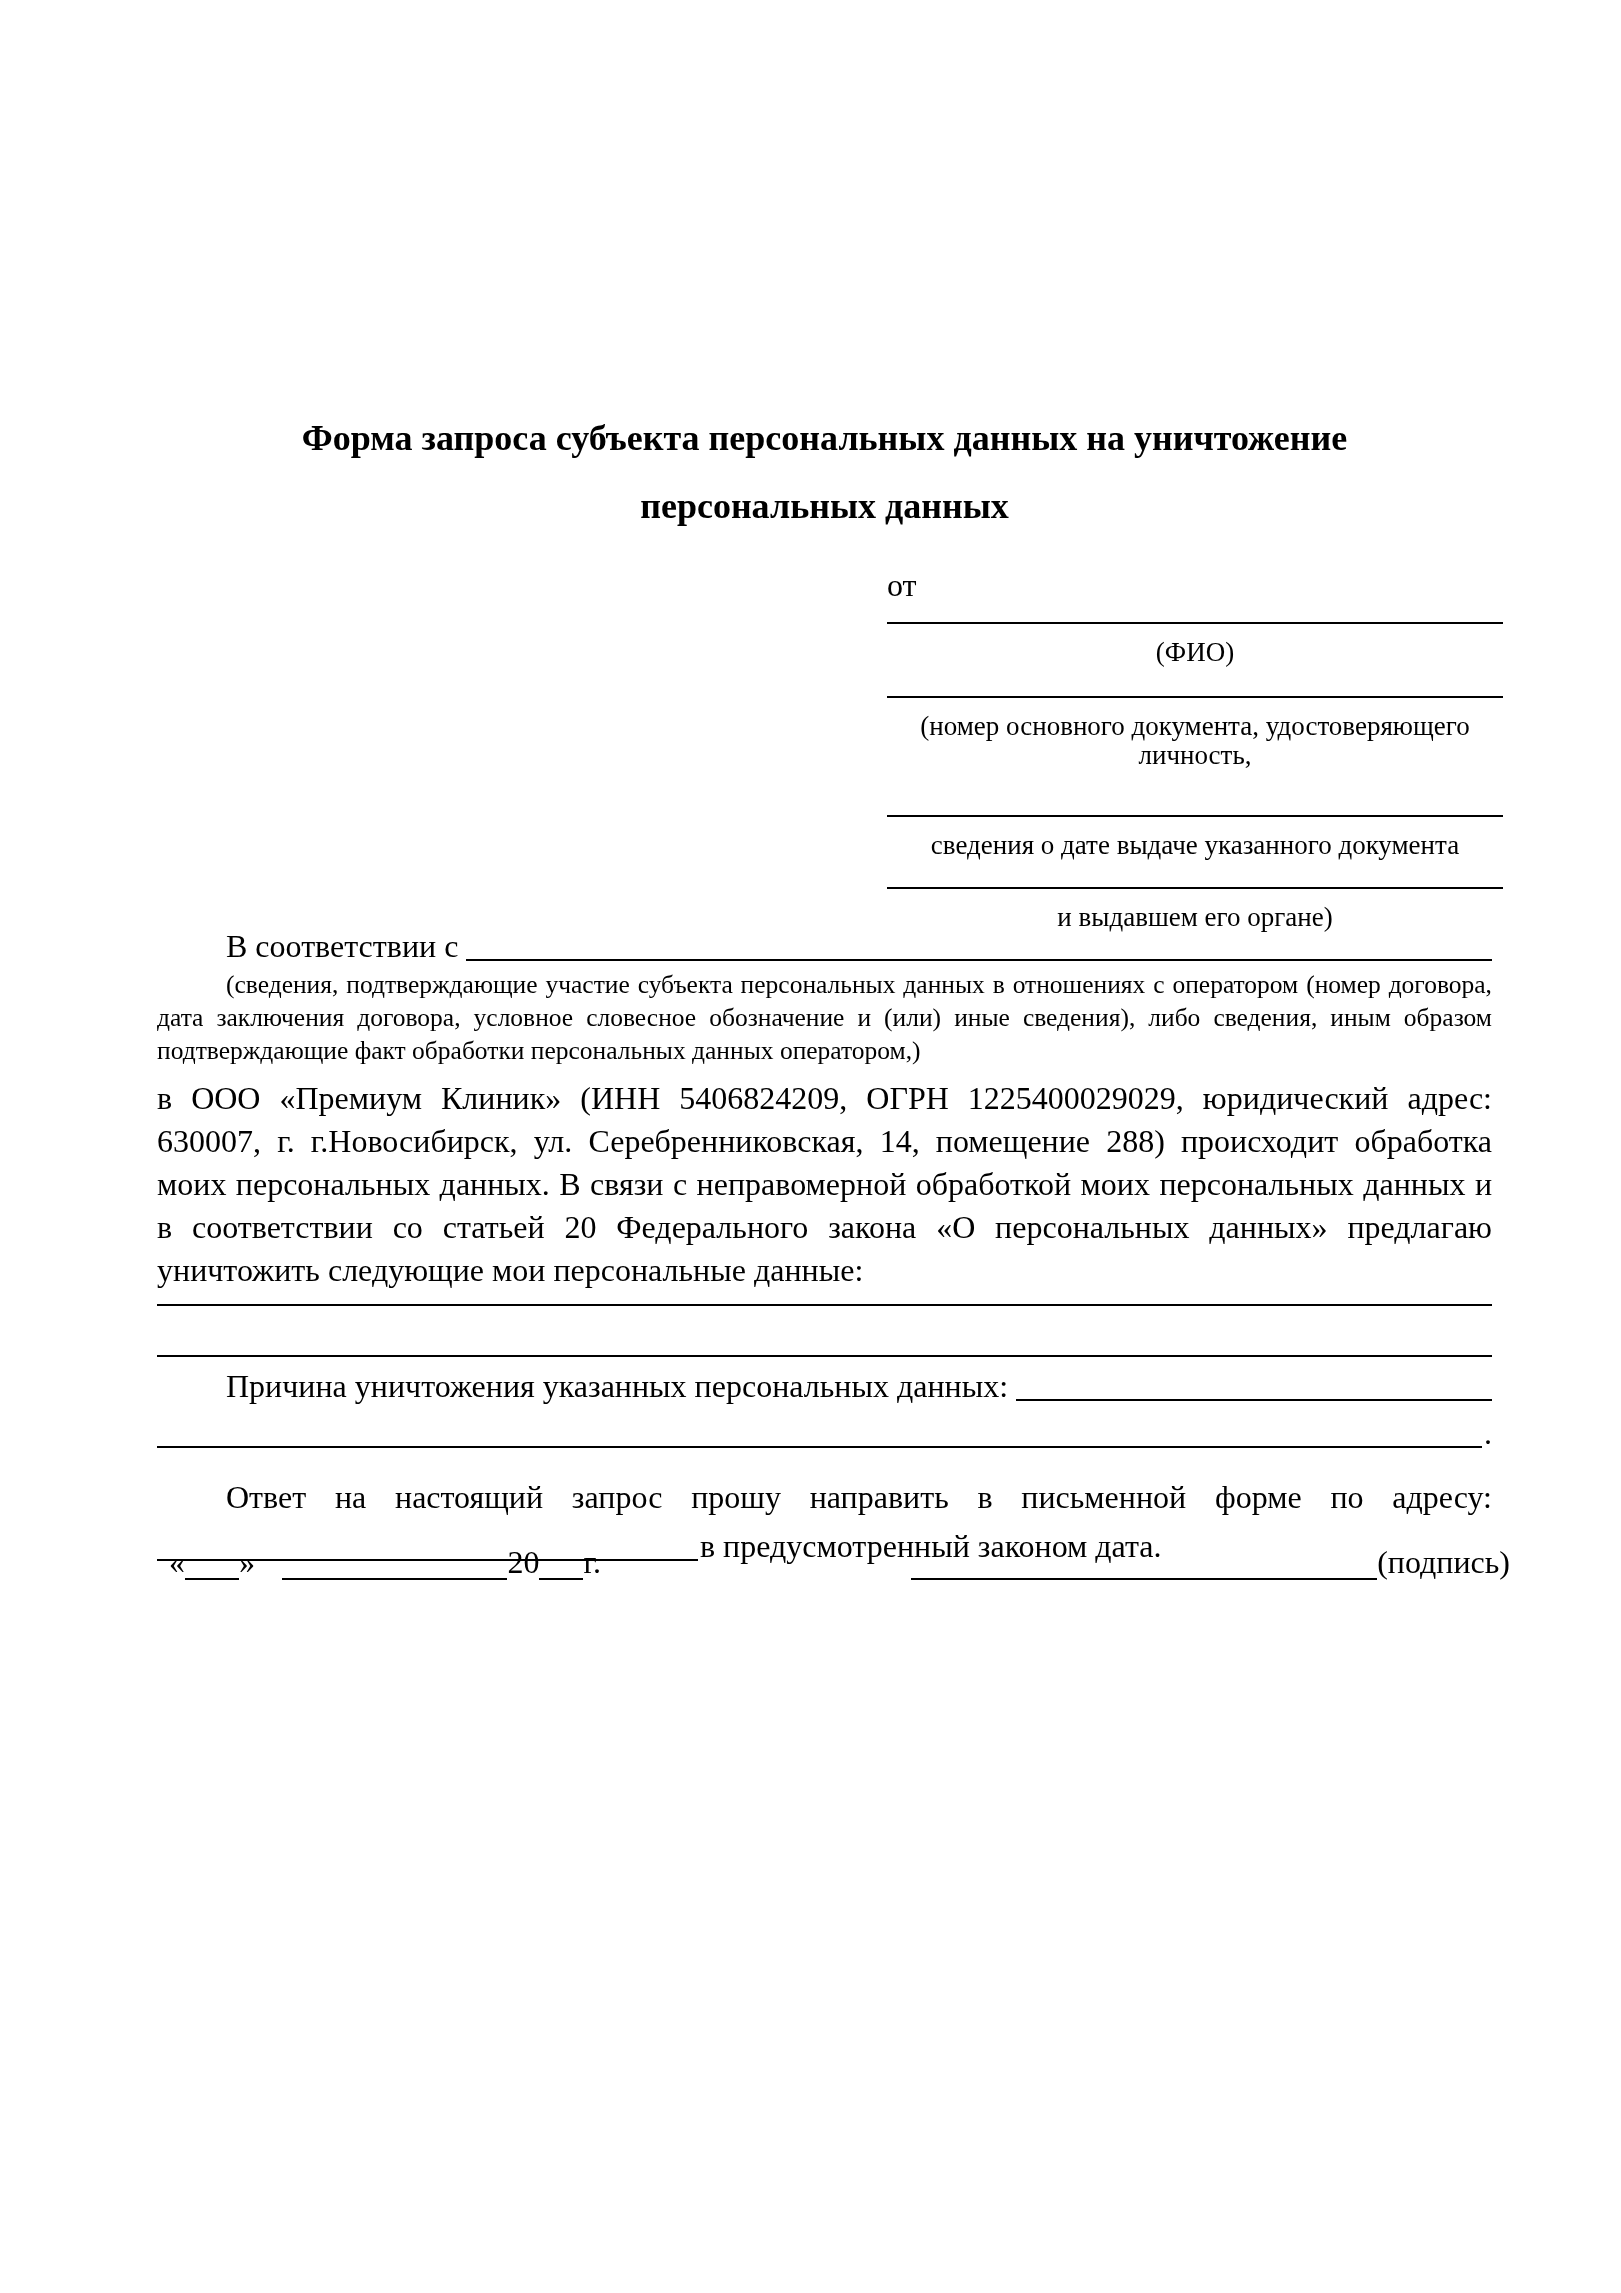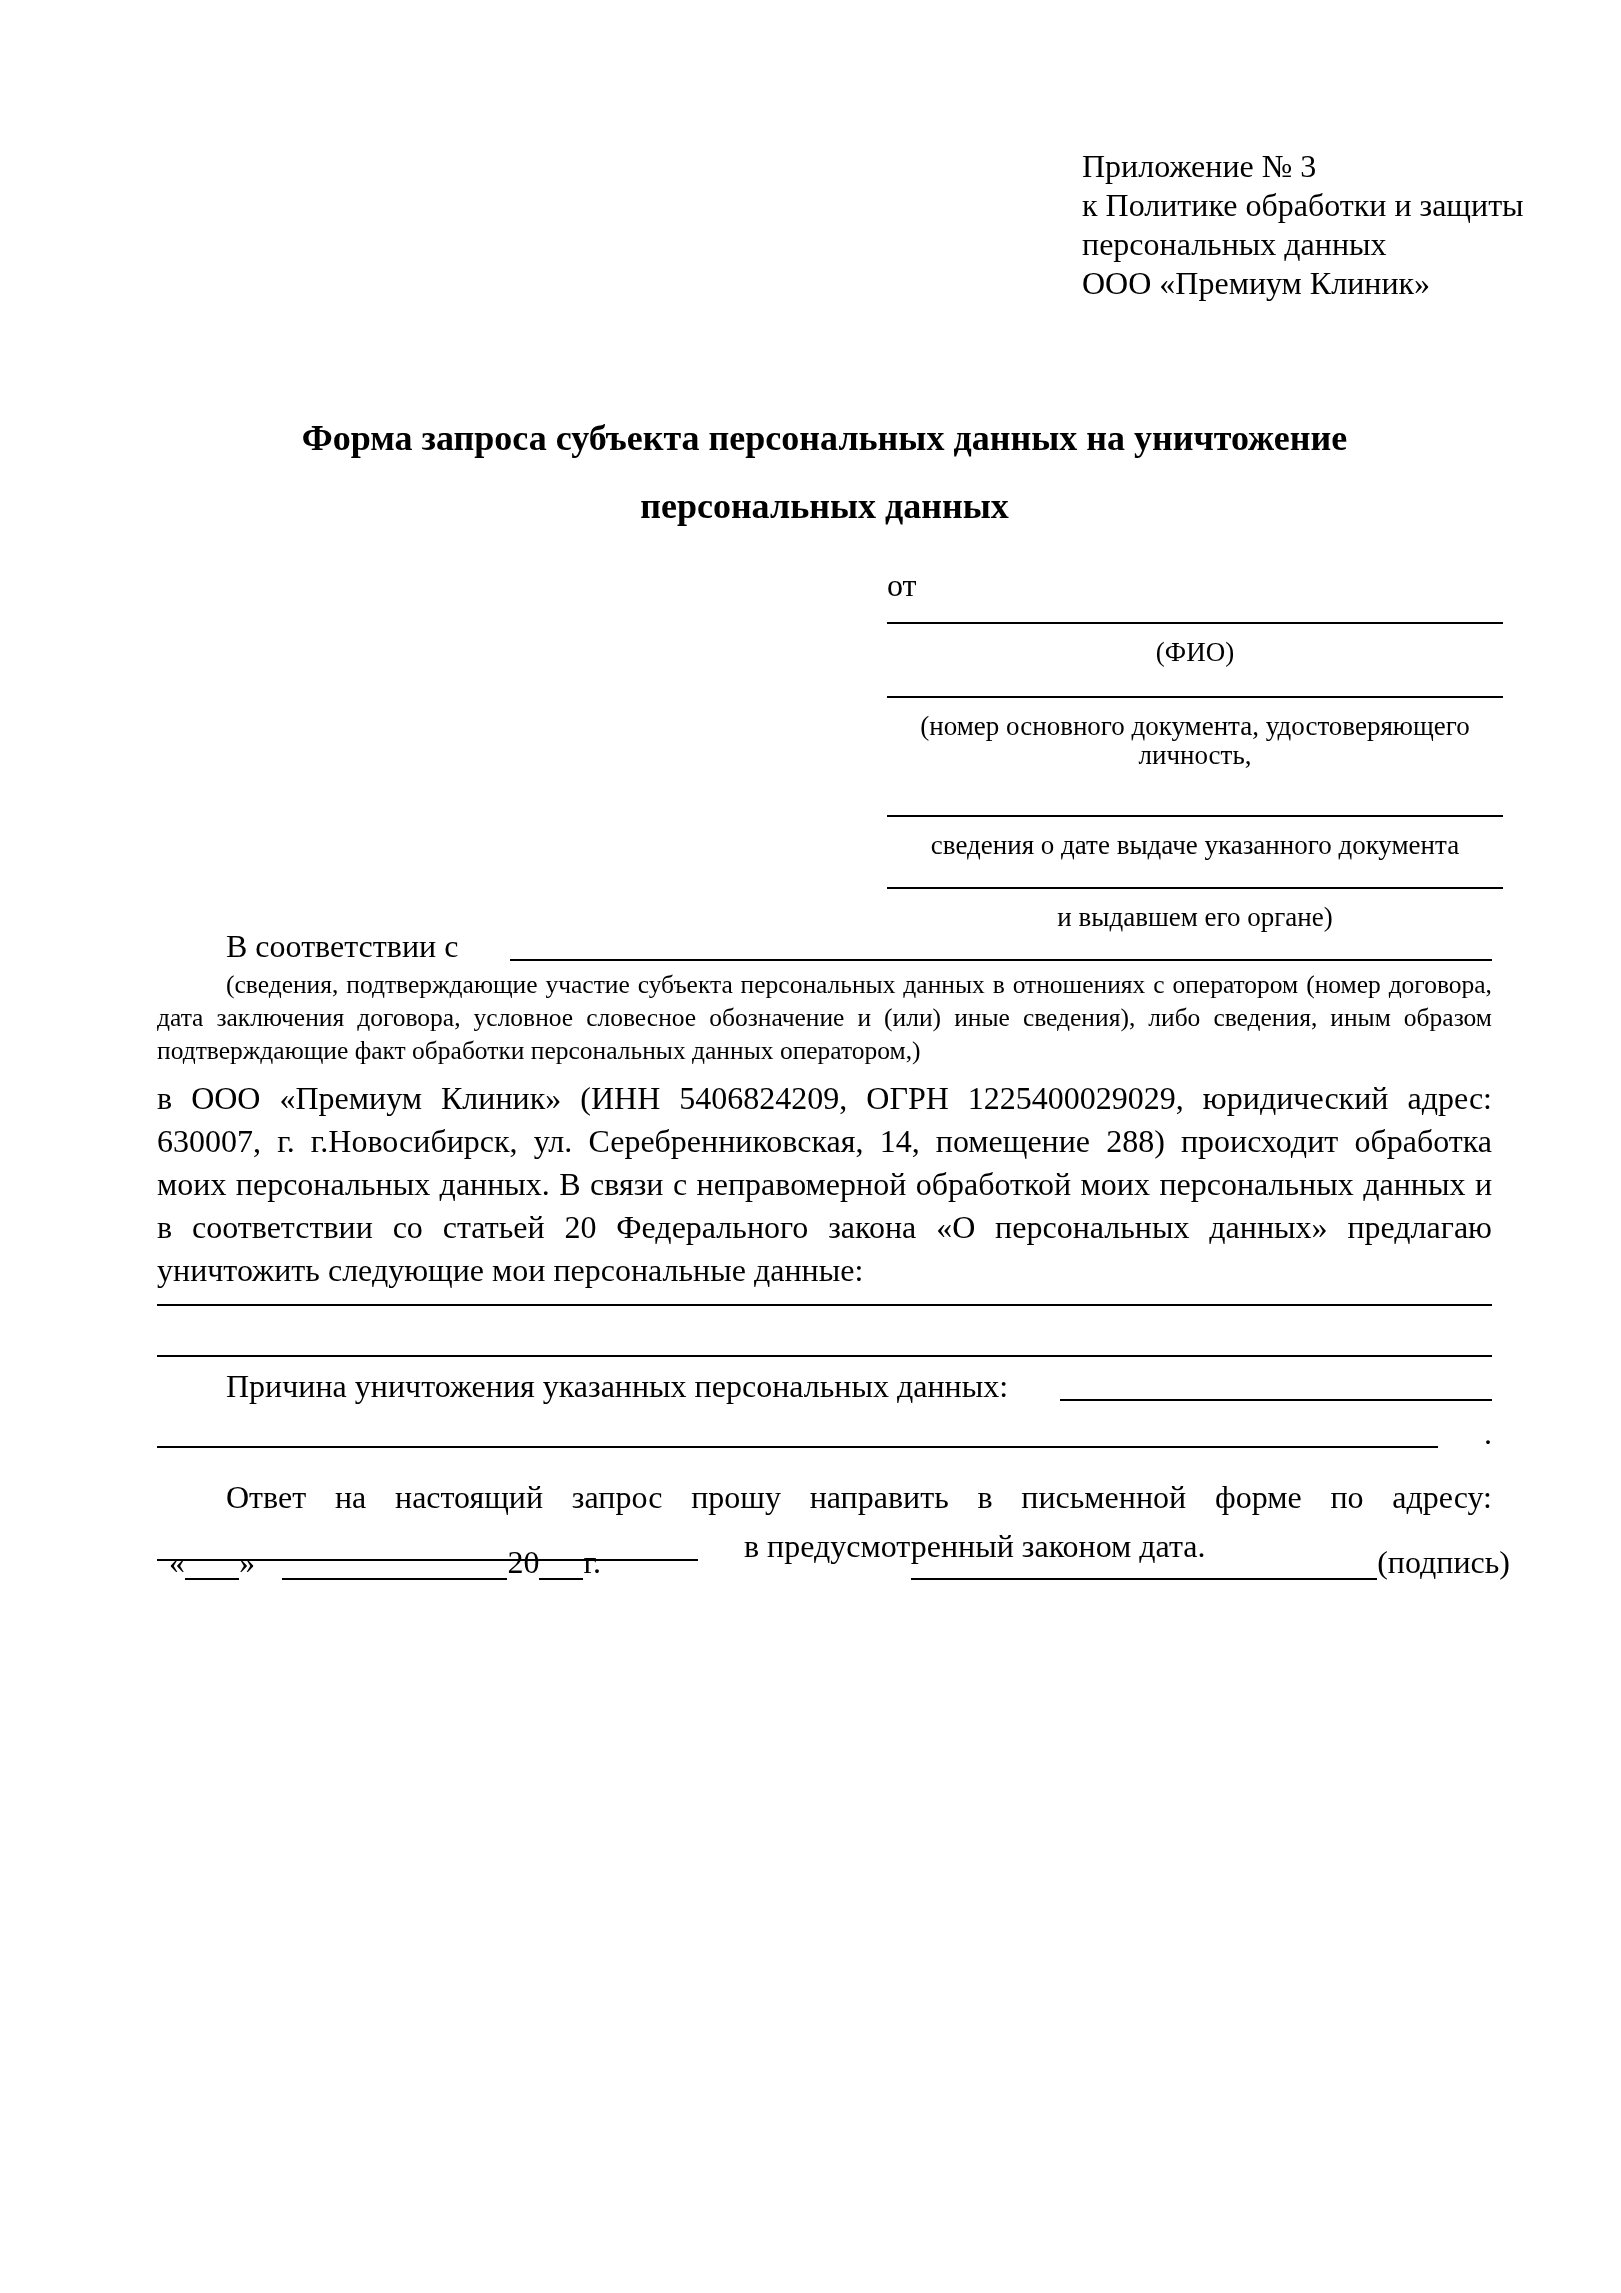--- a/index.html
+++ b/index.html
@@ -61,21 +61,21 @@
 
   
   .doc-body {
     position: absolute;
     left: 157px;
     top: 923px;
     width: 1335px;
     font-size: 32px;
     line-height: 43px;
   }
-  .fillrow { display: flex; align-items: flex-end; gap: 44px; }
+  .fillrow { display: flex; align-items: flex-end; }
   .fillrow .label { white-space: nowrap; }
   .fillrow .grow {
     flex: 1;
     border-bottom: 2.9px solid #000;
     margin-bottom: 6.9px;
     margin-left: 7.8px;
   }
   .acc-row { height: 45px; }
   .acc-row .label { padding-left: 69px; }
   .note {
@@ -130,26 +130,20 @@
   .w55  { width: 54px; }
   .w230 { width: 225px; margin-left: 27.4px; }
   .w45  { width: 44px; }
   .w475 { width: 466px; }
 </style>
 </head>
 <body>
 
 <div class="page">
 
-  <div class="appendix-header">
-    <div>Приложение № 3</div>
-    <div>к Политике обработки и защиты</div>
-    <div>персональных данных</div>
-    <div>ООО «Премиум Клиник»</div>
-  </div>
 
   <div class="doc-title">
     <span class="inner">Форма запроса субъекта персональных данных на уничтожение персональных данных</span>
   </div>
 
   <div class="addressee">
     <div>от</div>
     <div class="fill-line fl-1"></div>
     <div class="caption">(ФИО)</div>
     <div class="fill-line fl-2"></div>

